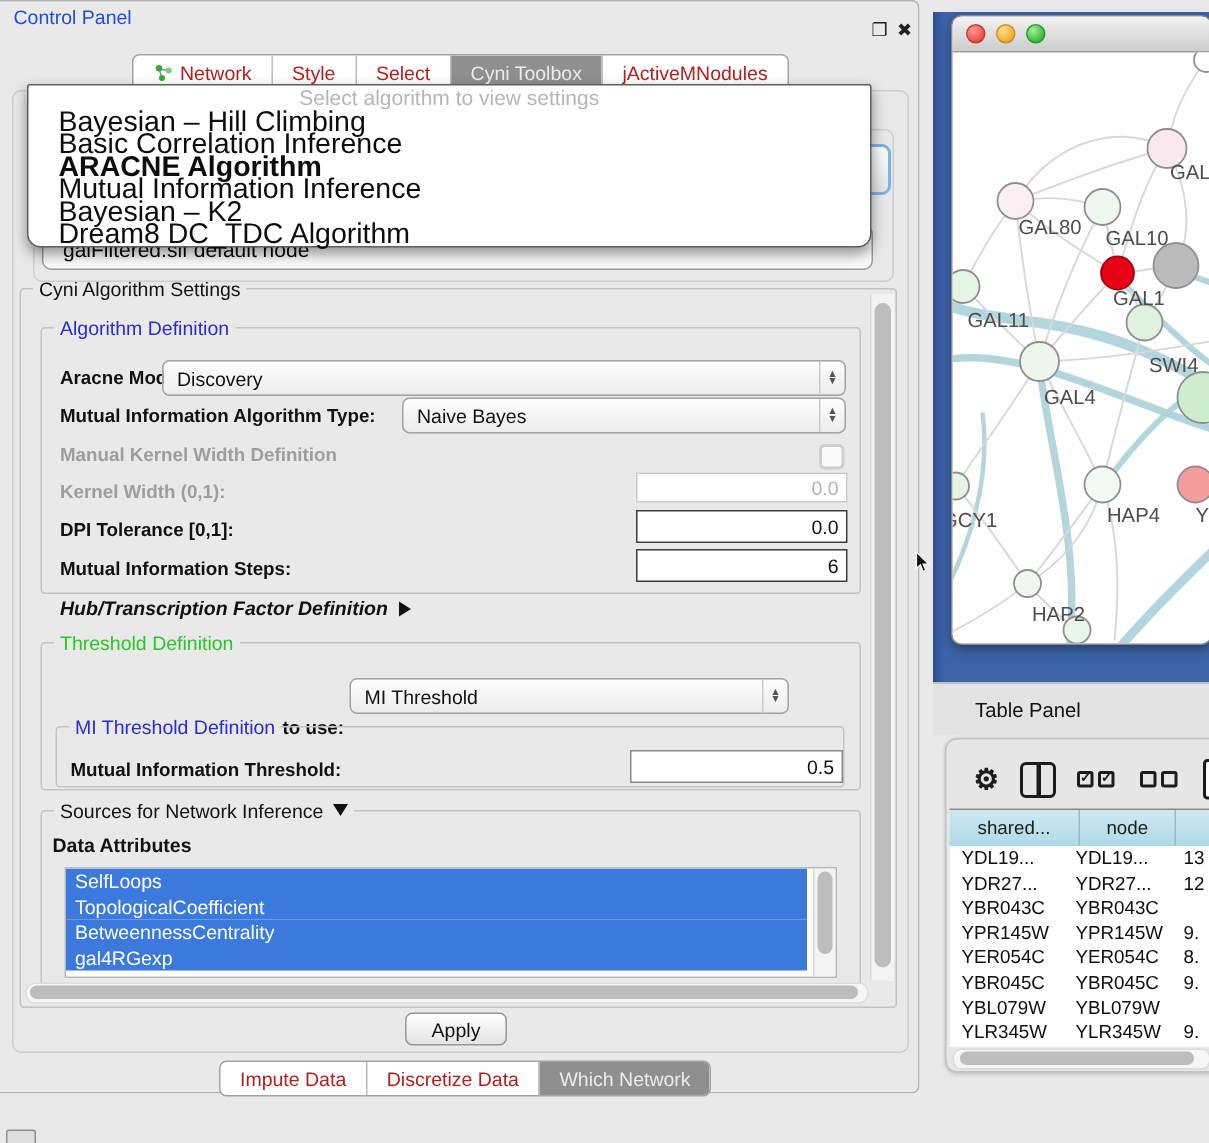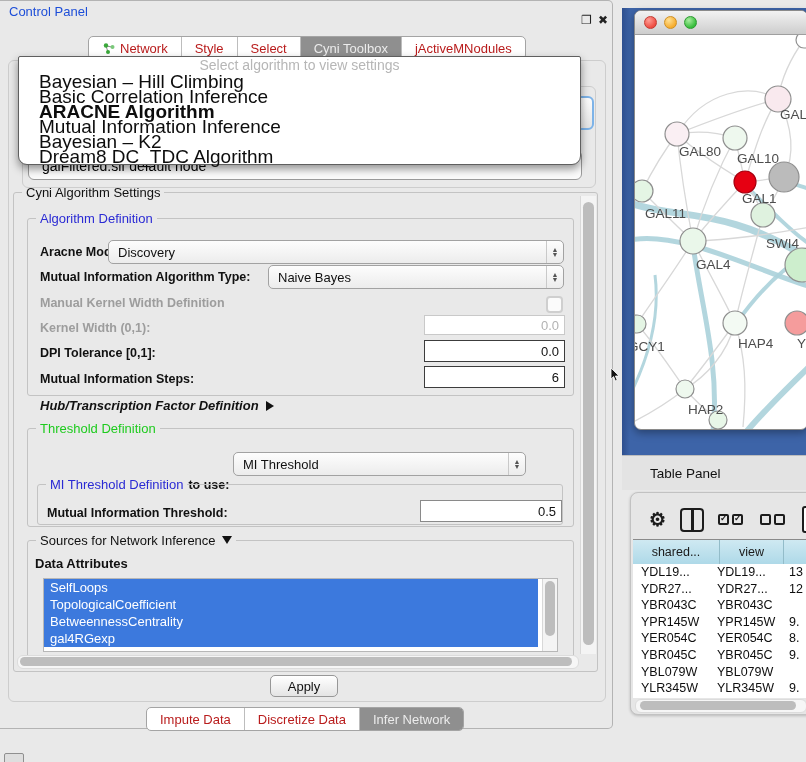--- a/index.html
+++ b/index.html
@@ -226,21 +226,21 @@
 <button class="abs btn" style="left:270px;top:675px;width:68px;height:22px;">Apply</button>
 
 <div class="abs segctl" style="left:146px;top:707px;">
   <div class="seg">
       <span>Impute Data</span>
     </div>
   <div class="seg">
       <span>Discretize Data</span>
     </div>
   <div class="seg sel">
-      <span>Infer Network</span>
+      <span>Which Network</span>
     </div>
 </div>
 
 <div class="abs" style="left:4px;top:753px;width:18px;height:14px;border:1.5px solid #8f8f8f;border-radius:2px;background:#dedede;"></div>
 
 <svg class="abs" style="left:610px;top:368px;" width="10" height="14">
   <polygon points="1,0 1,11 3.6,8.6 5.4,13 7.2,12.2 5.4,8 9,8" fill="#111" stroke="#fff" stroke-width="0.8"></polygon>
 </svg>
 
 <div class="abs" id="net-panel"></div>
@@ -341,21 +341,21 @@
       </span>
     <span style="display:inline-flex;">
         <span class="cbox"></span>
         <span class="cbox"></span>
       </span>
     <span class="docicon"></span>
   </div>
 
   <div style="position:absolute;left:2px;top:46px;display:flex;border-top:1px solid #8a8a8a;border-bottom:1px solid #9bb;">
     <div class="hcell" style="width:87px;">shared...</div>
-    <div class="hcell" style="width:64px;">view</div>
+    <div class="hcell" style="width:64px;">node</div>
     <div class="hcell" style="width:46px;"></div>
   </div>
 
   <div style="position:absolute;left:2px;top:71px;width:196px;height:134px;overflow:hidden;background:#fff;">
     <div class="trow">
         <span class="c1">YDL19...</span>
         <span class="c2">YDL19...</span>
         <span class="c3">13</span>
       </div>
     <div class="trow">

